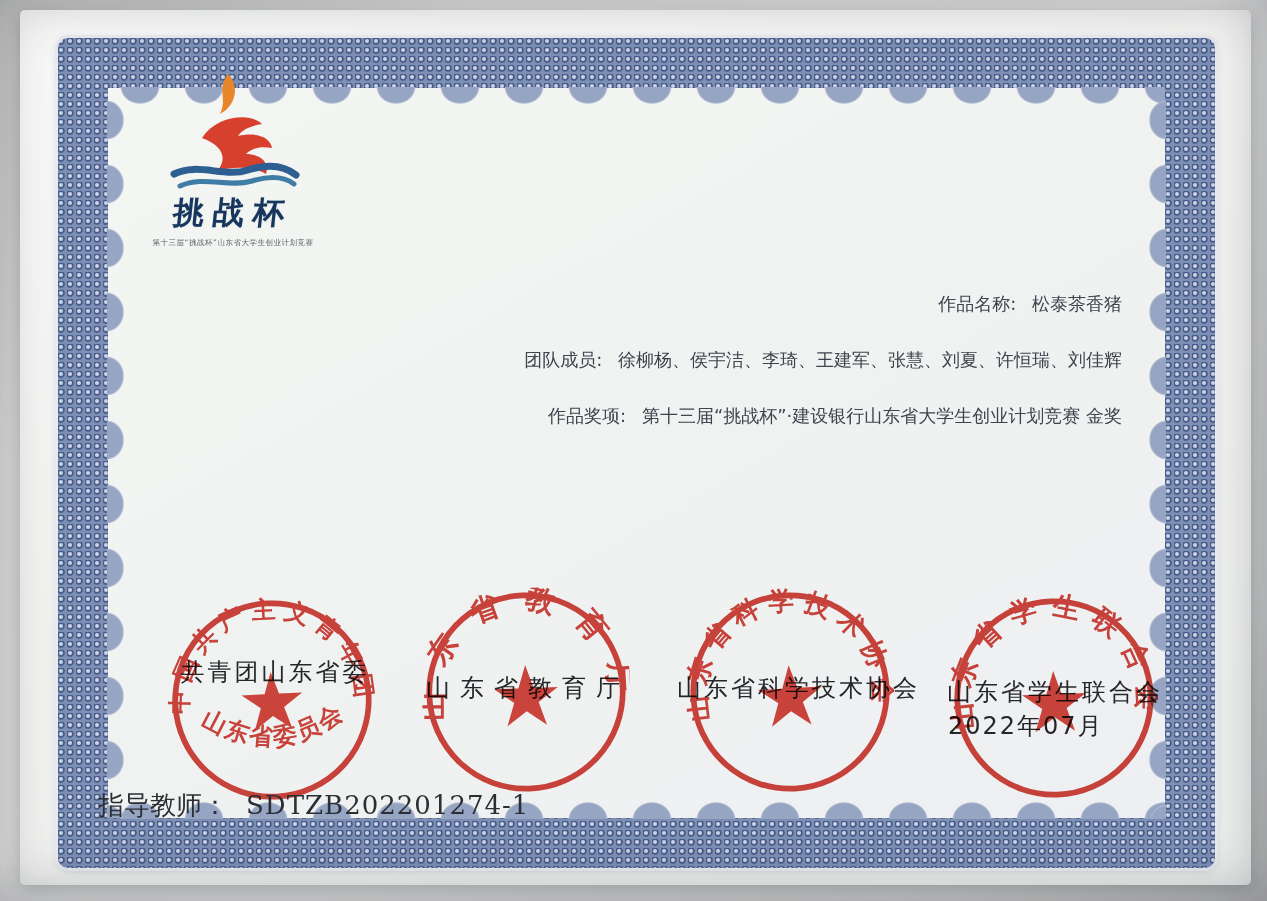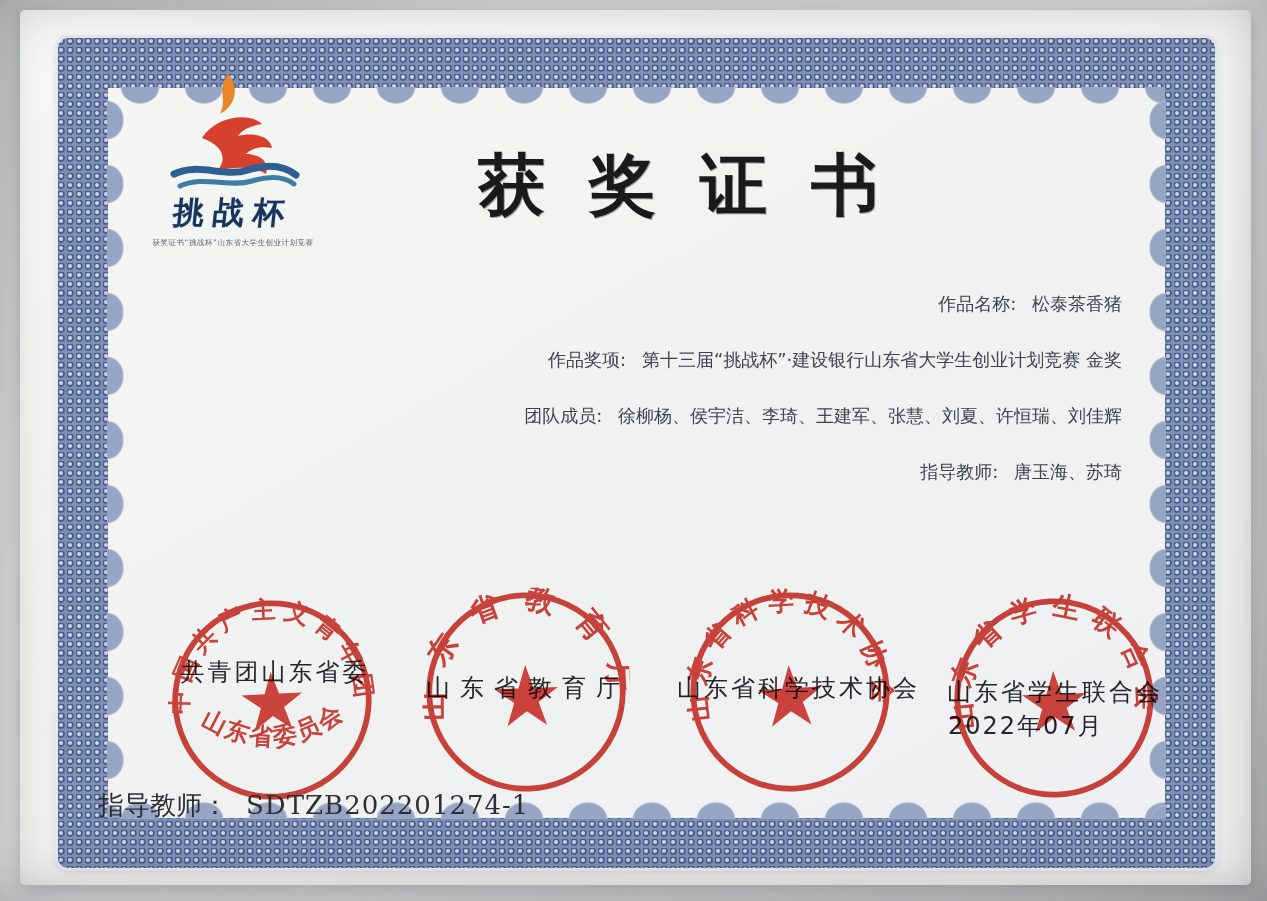--- a/index.html
+++ b/index.html
@@ -110,41 +110,36 @@
     </div>
 
     <div class="logo">
       <svg class="logo-mark" width="150" height="118" viewBox="0 0 150 118">
         <path d="M70,2 C58,18 70,26 62,42 C78,34 82,14 70,2 Z" fill="#e8862a"></path>
         <path d="M44,66 C58,44 92,40 104,52 C92,54 84,58 80,64 C96,60 112,64 114,76 C102,74 94,76 88,82 C102,82 112,90 108,102 C96,94 72,94 58,100 C70,88 66,74 44,66 Z" fill="#d8402e"></path>
         <path d="M16,102 C40,90 66,106 90,98 C112,91 128,95 138,103" stroke="#2d5f92" stroke-width="7" fill="none" stroke-linecap="round"></path>
         <path d="M22,114 C46,103 70,116 94,109 C114,103 128,106 136,112" stroke="#3f7da6" stroke-width="5" fill="none" stroke-linecap="round"></path>
       </svg>
       <span class="logo-brand">挑战杯</span>
-      <span class="logo-caption">获奖证书“挑战杯”山东省大学生创业计划竞赛</span>
-    </div>
-
-    <div class="title">获奖证书</div>
+      <span class="logo-caption">第十三届“挑战杯”山东省大学生创业计划竞赛</span>
+    </div>
+
 
     <div class="fields">
       <div class="field">
         <span class="lab">作品名称:</span>
         <span class="val">松泰茶香猪</span>
       </div>
       <div class="field">
+        <span class="lab">团队成员:</span>
+        <span class="val">徐柳杨、侯宇洁、李琦、王建军、张慧、刘夏、许恒瑞、刘佳辉</span>
+      </div>
+      <div class="field">
         <span class="lab">作品奖项:</span>
         <span class="val">第十三届“挑战杯”·建设银行山东省大学生创业计划竞赛 金奖</span>
-      </div>
-      <div class="field">
-        <span class="lab">团队成员:</span>
-        <span class="val">徐柳杨、侯宇洁、李琦、王建军、张慧、刘夏、许恒瑞、刘佳辉</span>
-      </div>
-      <div class="field">
-        <span class="lab">指导教师:</span>
-        <span class="val">唐玉海、苏琦</span>
       </div>
     </div>
 
     <div class="printed p0">共青团山东省委</div>
     <div class="printed p1">山东省教育厅</div>
     <div class="printed p2">山东省科学技术协会</div>
     <div class="printed p3">山东省学生联合会</div>
     <div class="pdate">2022年07月</div>
 
     <svg class="seal s0" viewBox="0 0 200 200">

